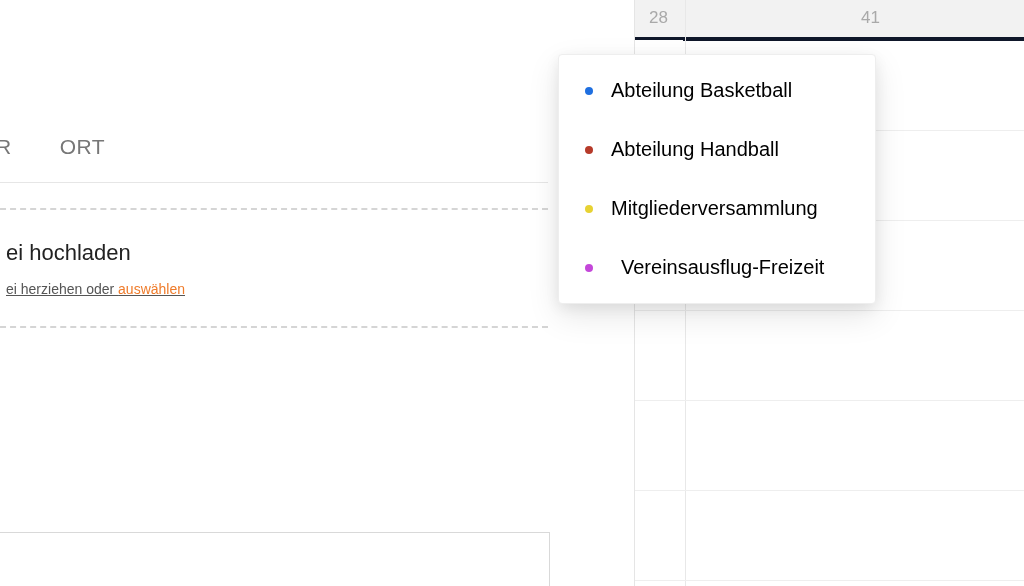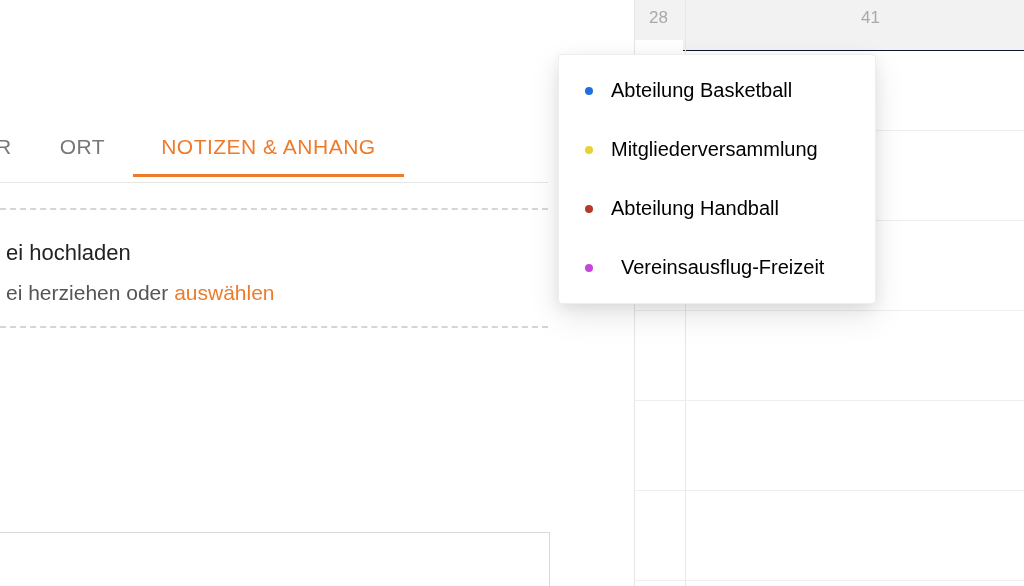--- a/index.html
+++ b/index.html
@@ -19,23 +19,23 @@
   .cal {
     position: absolute;
     top: 0;
     bottom: 0;
     left: 634px;            
     width: 390px;
     background: #fff;
     border-left: 1px solid #e5e5e5;
   }
   .cal-head {
-    height: 51px;
+    height: 41px;
     background: #f2f2f2;
-    border-bottom: 1px solid #0f172a;
+    border-bottom: 4px solid #0f172a;
     position: relative;
   }
   .cal-head .daynum {
     position: absolute;
     top: 8px;
     font-size: 17px;
     color: #a9a9a9;
   }
   .cal-head .d28 { left: 14px; }
   .cal-head .d29 { left: 226px; }
@@ -120,22 +120,23 @@
     border-bottom: 2px dashed #d5d5d5;
     padding: 30px 0 0 16px;
   }
   .dz-title {
     font-size: 22px;
     font-weight: 400;
     color: #222;
     margin-bottom: 15px;
   }
   .dz-sub {
-    font-size: 21px;
+    font-size: 14px;
     color: #555;
+    text-decoration: underline;
   }
   .dz-sub .link {
     color: #ef7b2a;
     cursor: pointer;
   }
 
   .extra-box {
     position: absolute;
     top: 532px;
     left: -10px;
@@ -191,44 +192,43 @@
   <div class="cal-row-sep r3"></div>
   <div class="cal-row-sep r4"></div>
   <div class="cal-row-sep r5"></div>
   <div class="cal-row-sep r6"></div>
 </div>
 
 <div class="panel-left">
   <div class="tabs">
     <div class="tab cut-r">R</div>
     <div class="tab">ORT</div>
-    <div class="tab active">NOTIZEN &amp; ANHANG</div>
   </div>
 
   <div class="dropzone">
     <div class="dz-title">ei hochladen</div>
     <div class="dz-sub">
       <span>ei herziehen oder </span><span class="link">auswählen</span>
     </div>
   </div>
 
   <div class="extra-box"></div>
 </div>
 
 <div class="popover" id="popover">
 
 <div class="legend-item">
       <span class="dot" style="background: rgb(31, 111, 224);"></span>
       <span>Abteilung Basketball</span>
     </div>
     <div class="legend-item">
+      <span class="dot" style="background: rgb(182, 58, 42);"></span>
+      <span>Abteilung Handball</span>
+    </div>
+    <div class="legend-item">
       <span class="dot" style="background: rgb(231, 210, 51);"></span>
       <span>Mitgliederversammlung</span>
-    </div>
-    <div class="legend-item">
-      <span class="dot" style="background: rgb(182, 58, 42);"></span>
-      <span>Abteilung Handball</span>
     </div>
     <div class="legend-item">
       <span class="dot" style="background: rgb(196, 71, 217);"></span>
       <span>Vereinsausflug-Freizeit</span>
     </div>
   </div>
 
 </body></html>

